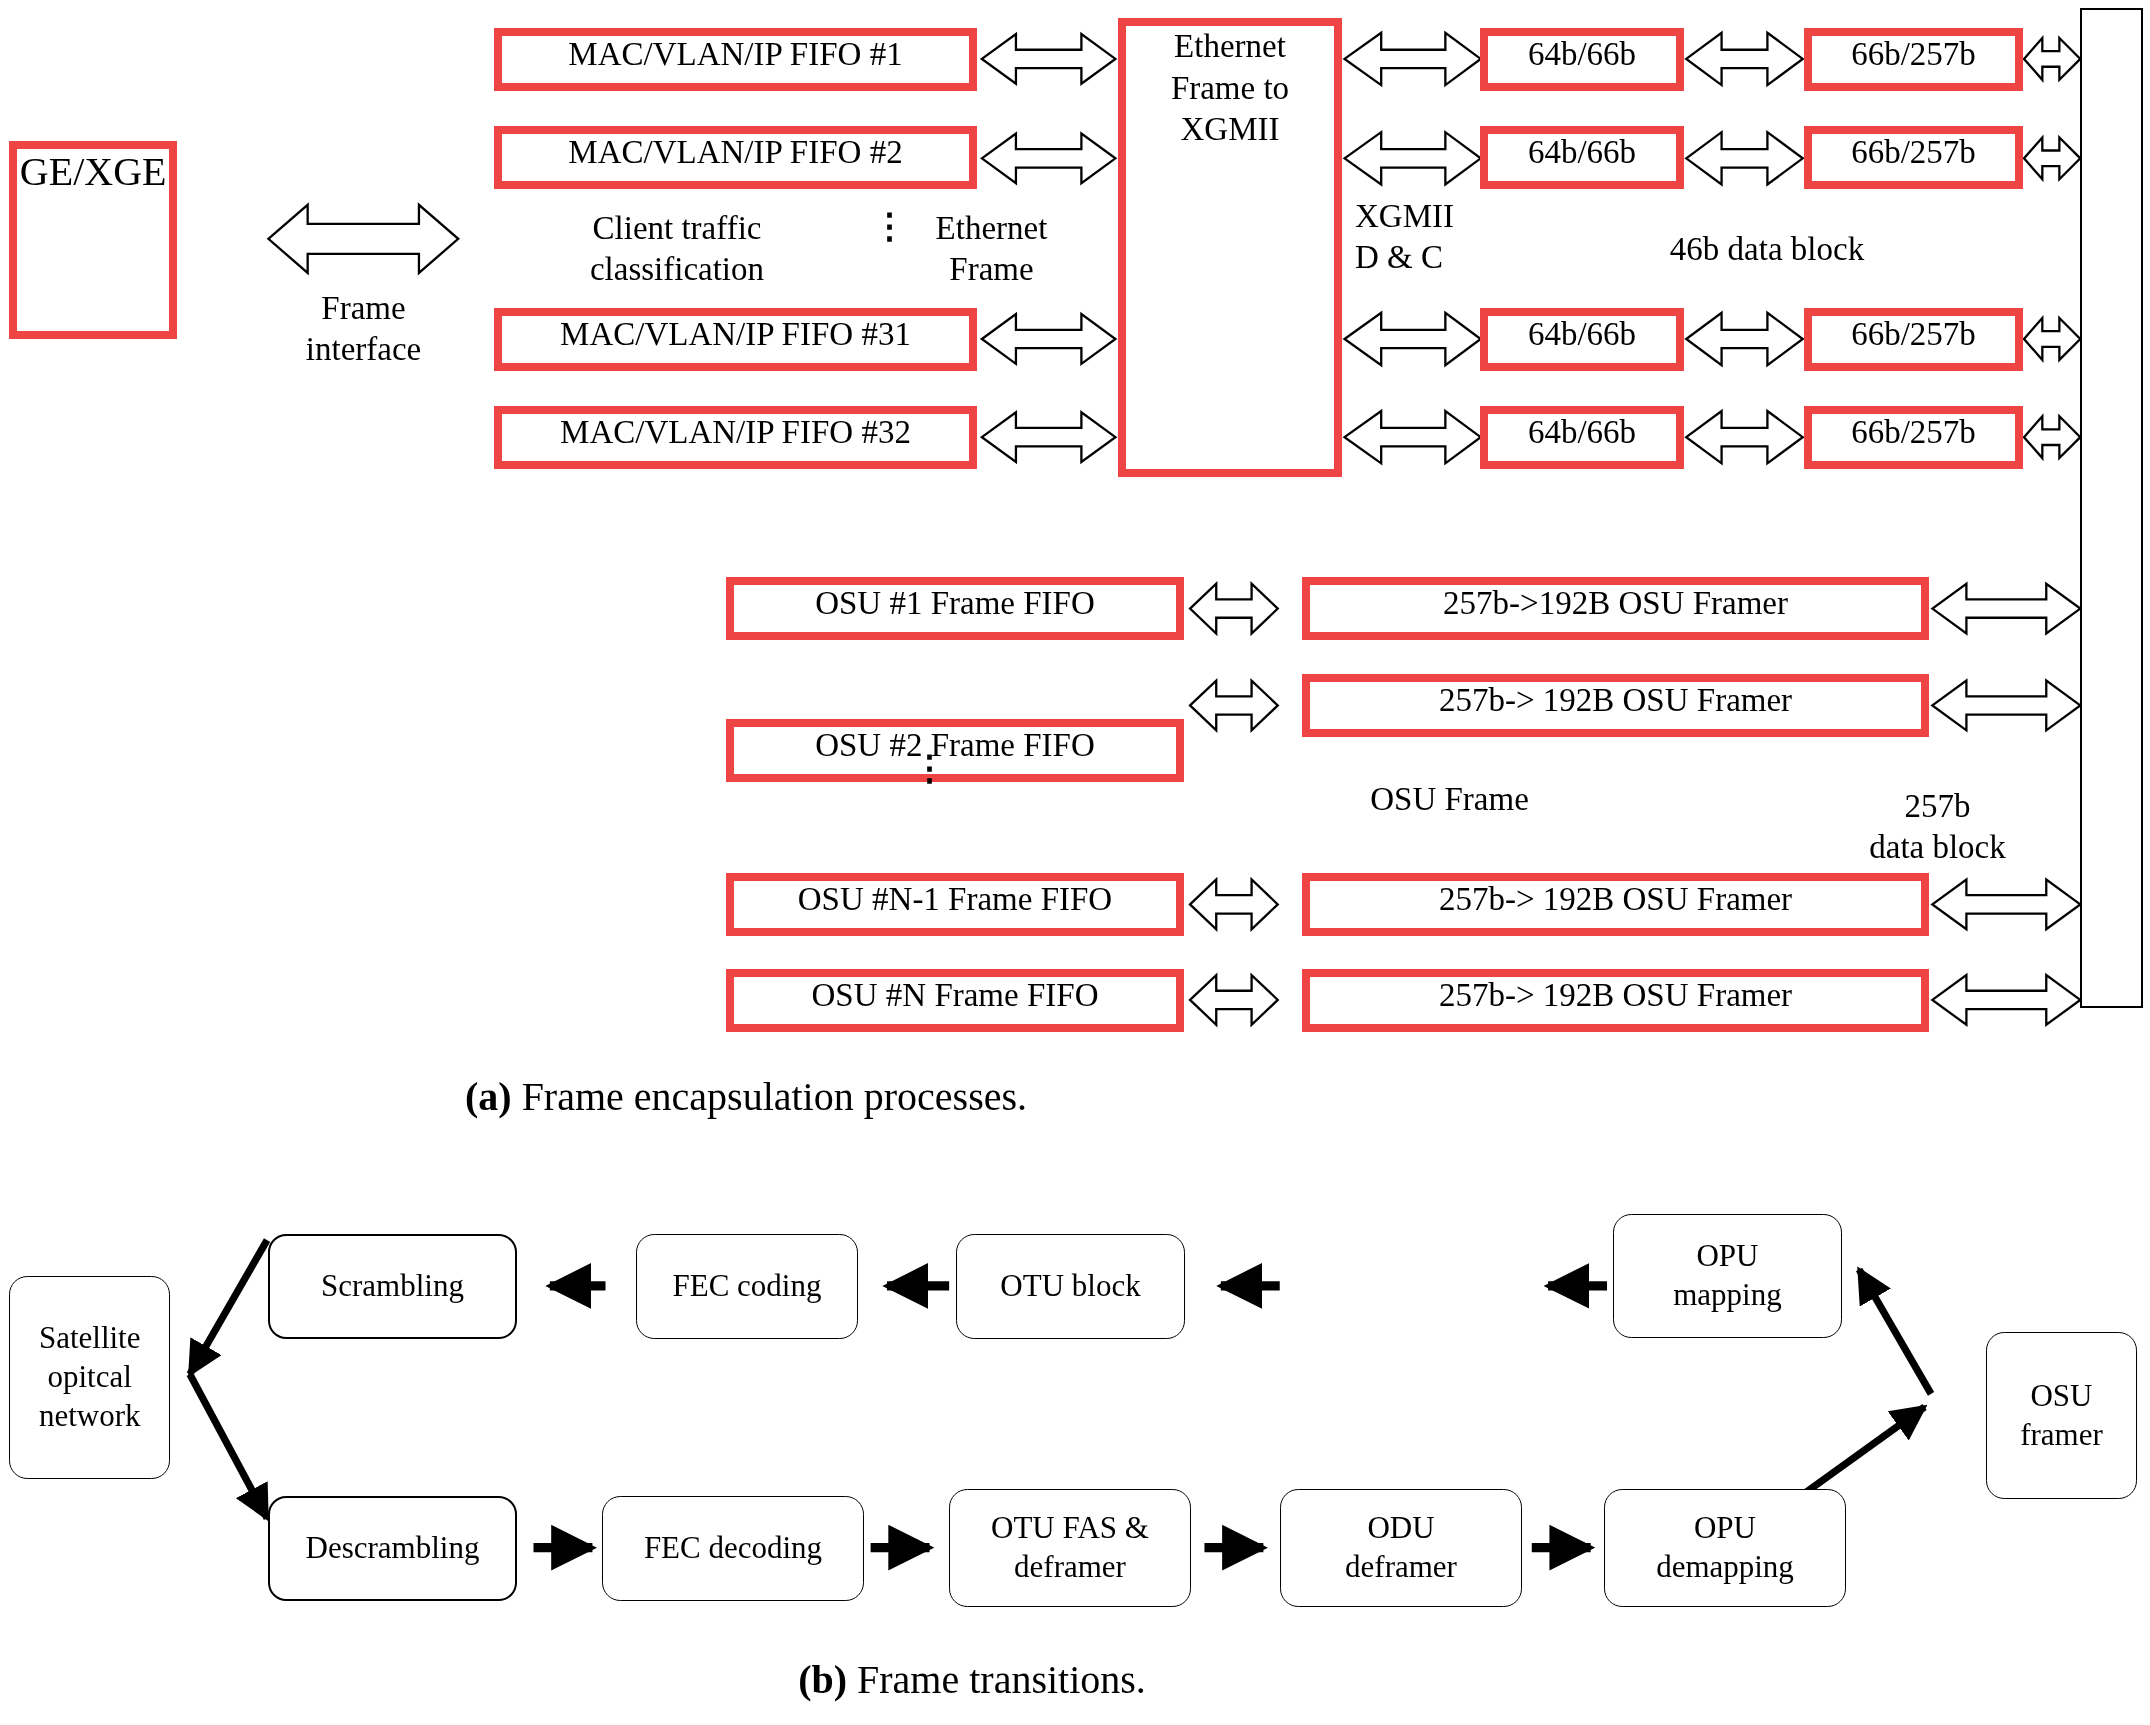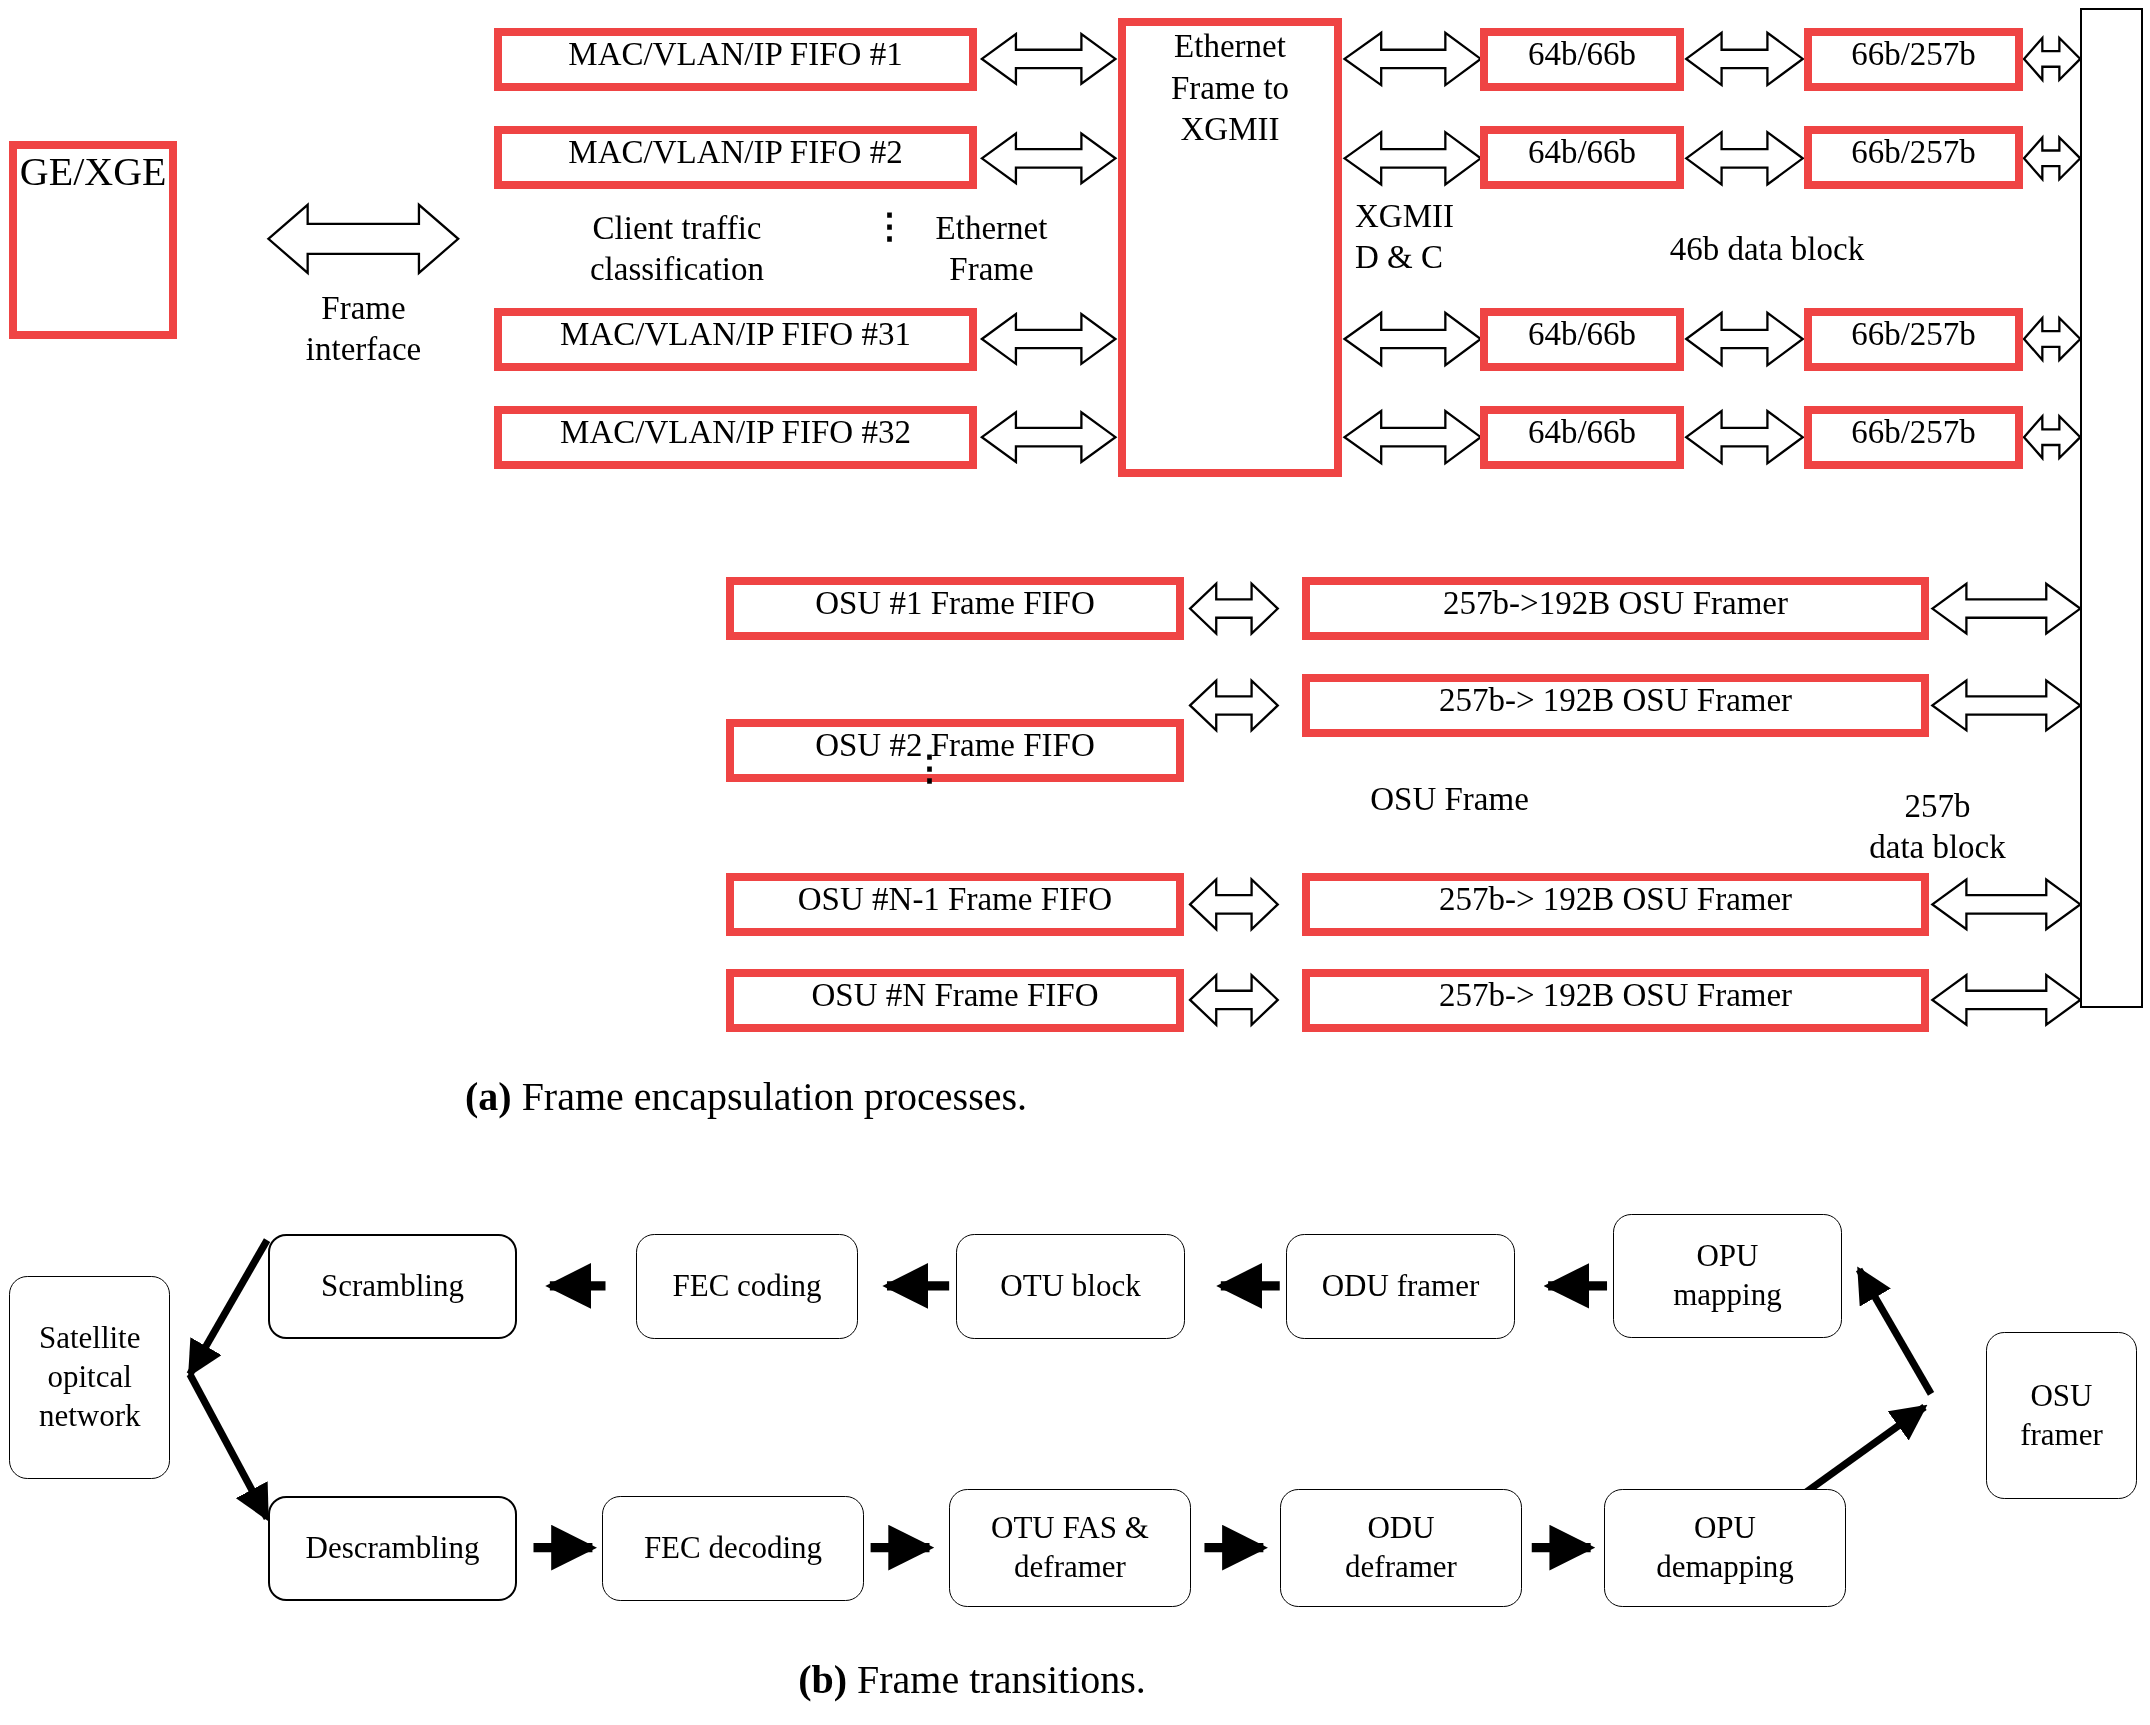--- a/index.html
+++ b/index.html
@@ -273,23 +273,20 @@
 
   <div class="rrect bold fs46" style="left:268px; top:1234px; width:249px; height:105px;">
     <span class="lbl fs46" style="position:static; width:236px;">Scrambling</span>
   </div>
   <div class="rrect fs46" style="left:636px; top:1234px; width:222px; height:105px;">
     <span class="lbl fs46" style="position:static; width:229px;">FEC coding</span>
   </div>
   <div class="rrect fs46" style="left:956px; top:1234px; width:229px; height:105px;">
     <span class="lbl fs46" style="position:static; width:216px;">OTU block</span>
   </div>
-  <div class="rrect fs46" style="left:1286px; top:1234px; width:229px; height:105px;">
-    <span class="lbl fs46" style="position:static; width:216px;">ODU framer</span>
-  </div>
   <div class="rrect fs46" style="left:1613px; top:1214px; width:229px; height:124px;">
     <span class="lbl fs46" style="position:static; width:216px;">OPU
 mapping</span>
   </div>
 
   <div class="rrect bold fs46" style="left:268px; top:1496px; width:249px; height:105px;">
     <span class="lbl fs46" style="position:static; width:236px;">Descrambling</span>
   </div>
 
   <div class="rrect fs46" style="left:1986px; top:1332px; width:151px; height:167px;">

